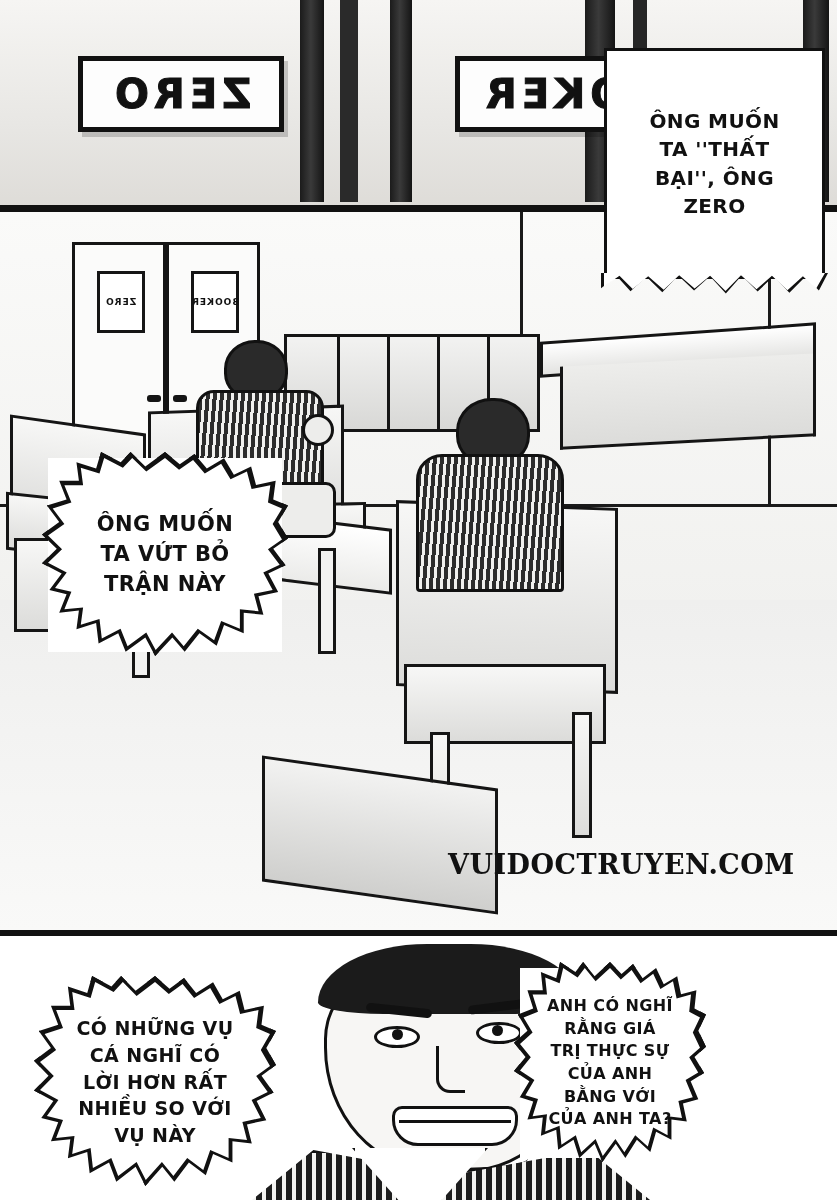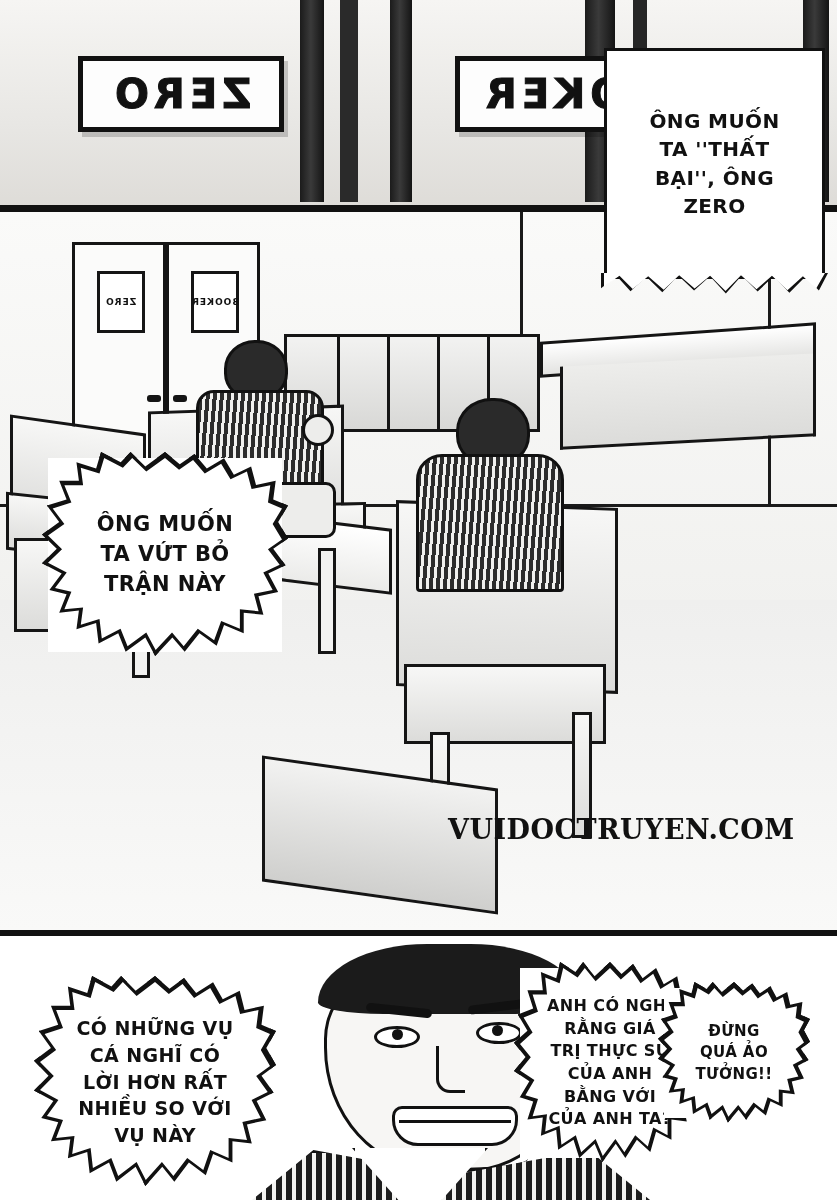--- a/index.html
+++ b/index.html
@@ -269,21 +269,21 @@
     z-index: 0;
   }
 
   .bub-vut {
     left: 48px; top: 442px; width: 234px; height: 194px;
     font-size: 21px;
   }
 
   .watermark {
     position: absolute;
-    left: 448px; top: 602px;
+    left: 448px; top: 637px;
     font-family: "DejaVu Serif", serif;
     font-weight: bold;
     font-size: 27px;
     color: #111;
     letter-spacing: 0.5px;
   }
 
   
   .panel-bottom {
     position: absolute;
@@ -473,21 +473,16 @@
 
     <div class="bubble spiky bub-anh">
       <div class="txt">ANH CÓ NGHĨ
 RẰNG GIÁ
 TRỊ THỰC SỰ
 CỦA ANH
 BẰNG VỚI
 CỦA ANH TA?</div>
     </div>
 
-    <div class="bubble spiky bub-dung">
-      <div class="txt">ĐỪNG
-QUÁ ẢO
-TƯỞNG!!</div>
-    </div>
 
   </div>
 
 </div>
 
 </body></html>

